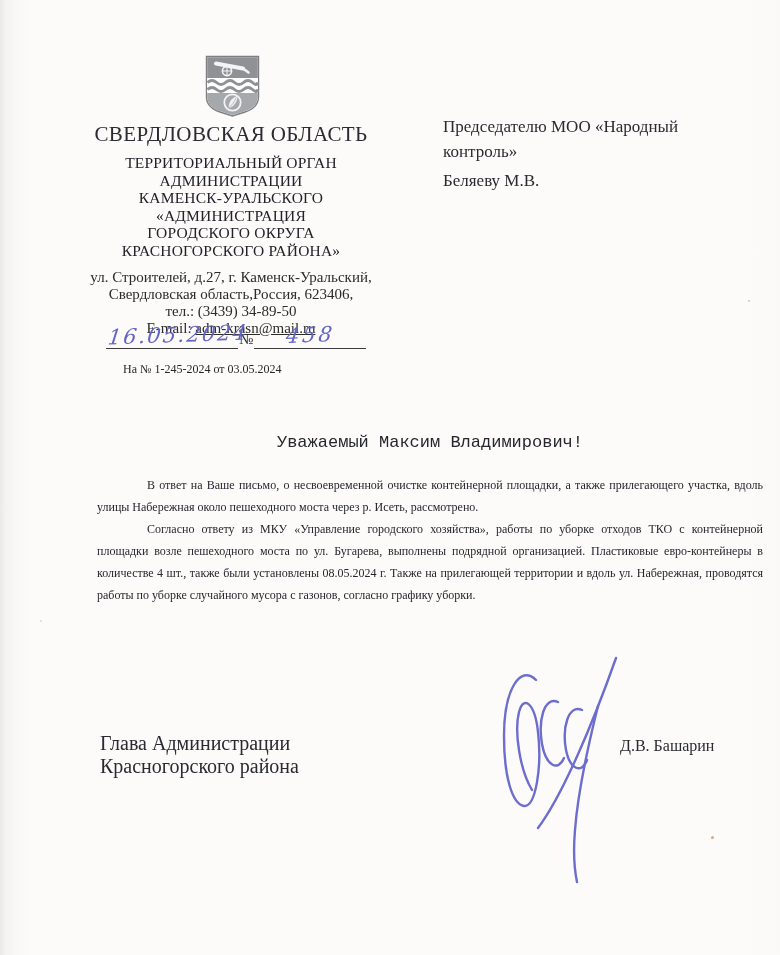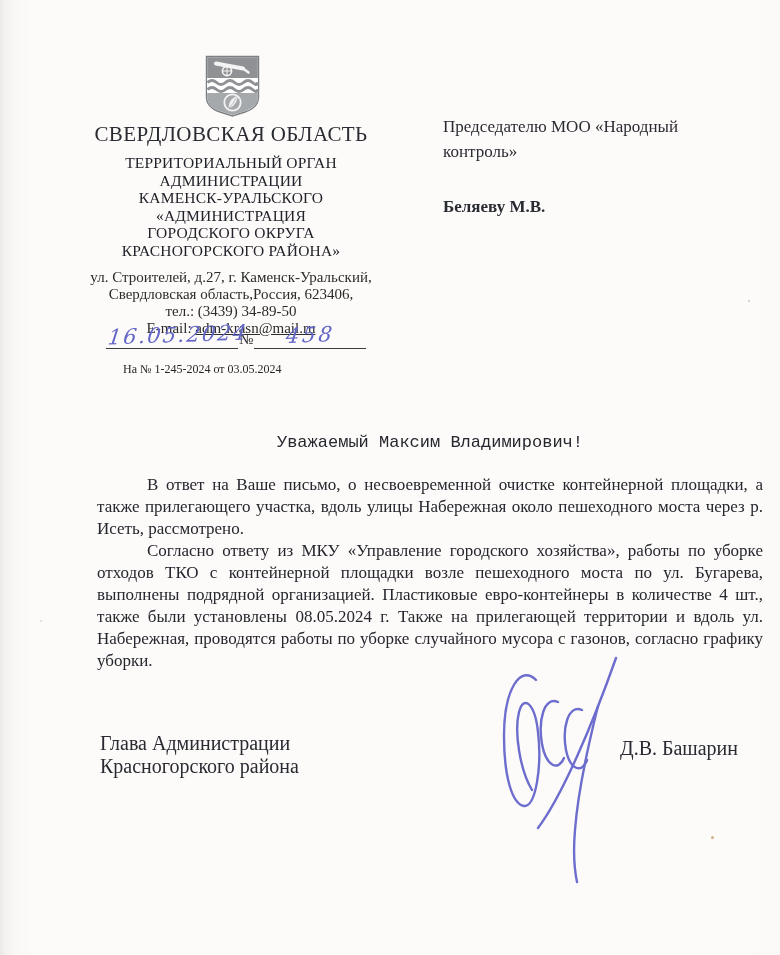--- a/index.html
+++ b/index.html
@@ -27,30 +27,30 @@
   .hw { font-style: italic; color: #6366c6; font-family: "DejaVu Serif", serif; }
   .date-seg { display: inline-block; width: 132px; border-bottom: 1.5px solid #3c3c3c; padding-bottom: 1px; }
   .date-hw { display: inline-block; font-size: 21px; letter-spacing: 2px; transform: rotate(-2deg) skewX(-9deg); padding-left: 2px; }
   .num-sign { font-size: 15px; color: #2e2e2e; padding: 0 1px 1px 1px; }
   .num-seg { display: inline-block; width: 112px; border-bottom: 1.5px solid #3c3c3c; text-align: center; padding-bottom: 1px; }
   .num-hw { display: inline-block; font-size: 21px; letter-spacing: 3px; transform: rotate(-2deg) skewX(-9deg); }
   .reference-line { position: absolute; left: 123px; top: 362px; font-size: 12px; color: #262626; }
 
   
   .recipient-block { position: absolute; left: 443px; top: 114px; width: 280px; font-size: 17px; line-height: 25px; color: #2a2a32; }
-  .recipient-name { margin-top: 30px; font-weight: bold; }
+  .recipient-name { margin-top: 4px; }
 
   
   .salutation { position: absolute; left: 97px; top: 433px; width: 666px; text-align: center; font-size: 17px; color: #26262e; font-family: Liberation Mono, monospace; }
-  .body-text { position: absolute; left: 97px; top: 474px; width: 666px; font-size: 17px; line-height: 22px; text-align: justify; color: #26262e; }
+  .body-text { position: absolute; left: 97px; top: 474px; width: 666px; font-size: 12px; line-height: 22px; text-align: justify; color: #26262e; }
   .body-text p { text-indent: 50px; margin: 0; }
 
   
   .sign-title { position: absolute; left: 100px; top: 732px; font-size: 20px; line-height: 23px; color: #2a2a32; }
-  .sign-name { position: absolute; left: 620px; top: 737px; font-size: 20px; color: #2a2a32; text-align: right; }
+  .sign-name { position: absolute; left: 620px; top: 737px; font-size: 16px; color: #2a2a32; text-align: right; }
   .signature-svg { position: absolute; left: 492px; top: 648px; width: 135px; height: 240px; }
 
   
   .speck-1 { position: absolute; left: 711px; top: 836px; width: 3px; height: 3px; border-radius: 50%; background: #c89a6a; opacity: .8; }
   .speck-2 { position: absolute; left: 748px; top: 300px; width: 2px; height: 2px; border-radius: 50%; background: #c9c9c4; }
   .speck-3 { position: absolute; left: 40px; top: 620px; width: 2px; height: 2px; border-radius: 50%; background: #d8d8d3; }
 </style>
 </head>
 <body>
 

